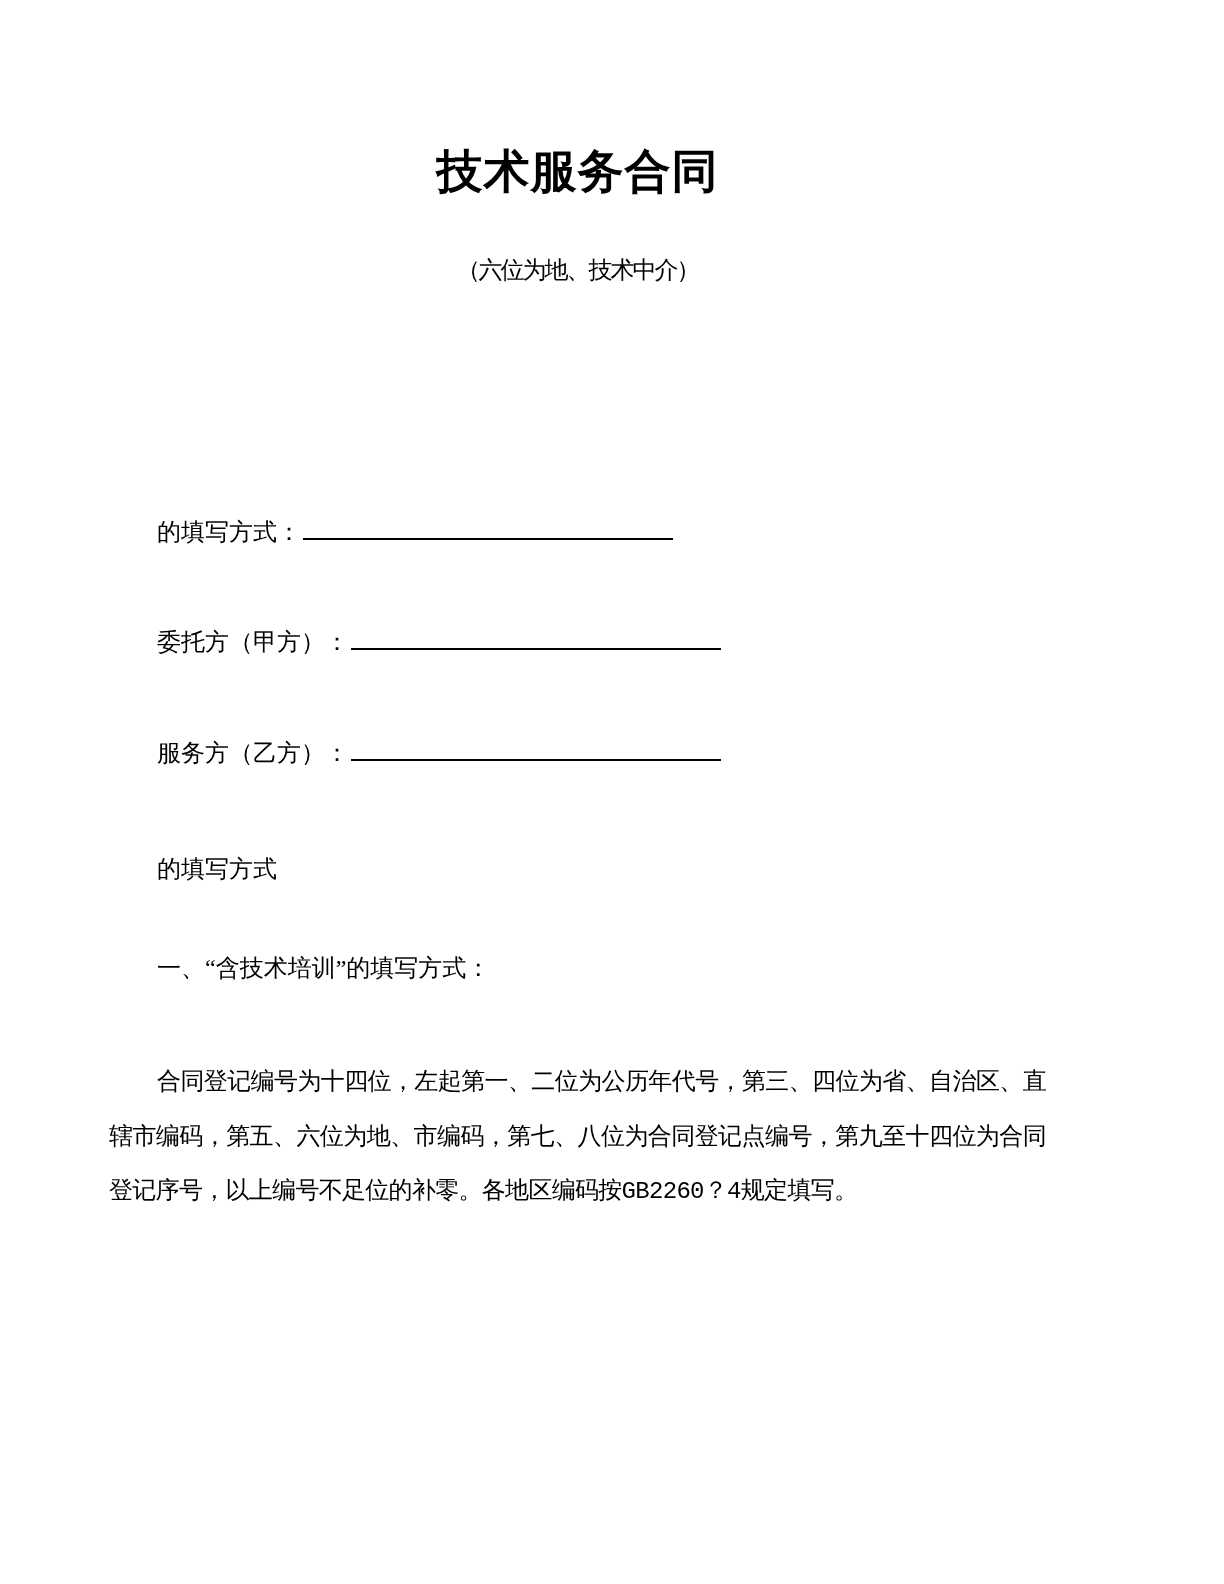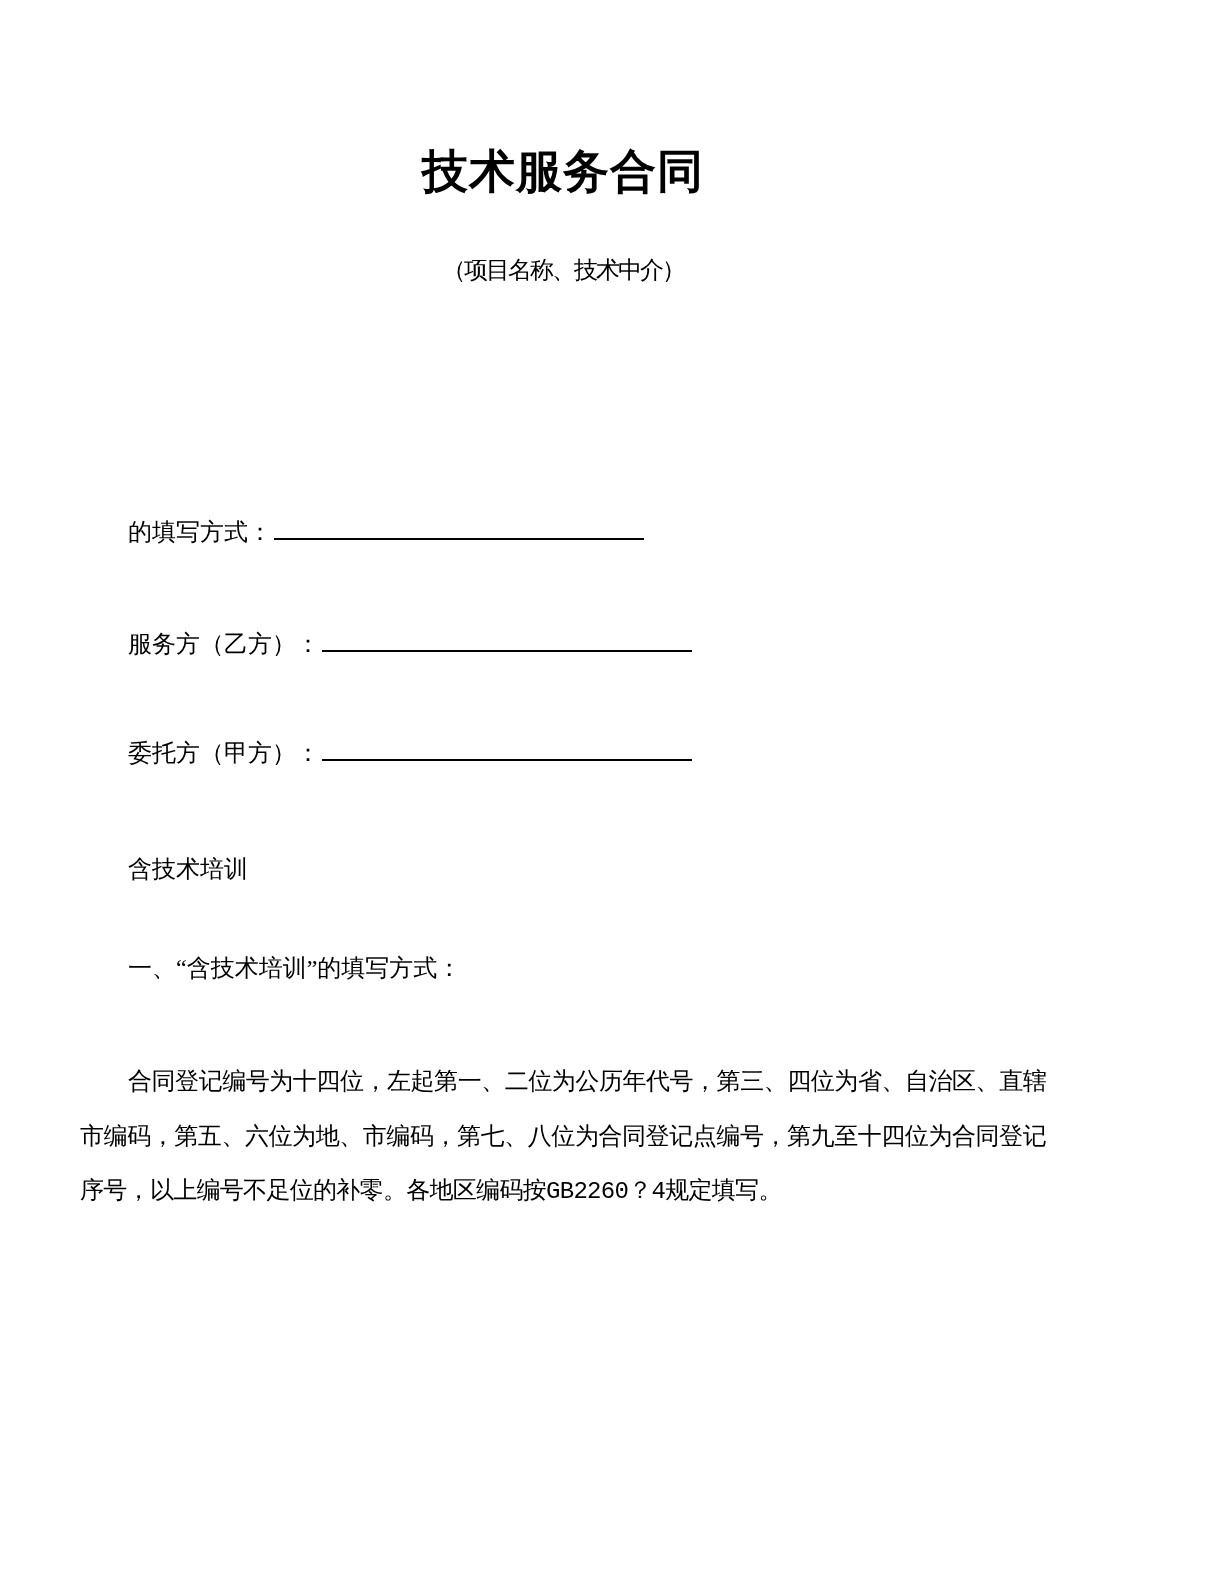--- a/index.html
+++ b/index.html
@@ -5,21 +5,21 @@
   html, body {
     margin: 0;
     padding: 0;
     background: #ffffff;
   }
   .page {
     position: relative;
     width: 1224px;
     height: 1584px;
     box-sizing: border-box;
-    padding: 141px 178px 0 80px;
+    padding: 141px 178px 0 109px;
     background: #ffffff;
     color: #000000;
     font-family: "Liberation Serif", "DejaVu Serif", serif;
     overflow: hidden;
   }
   .doc-title {
     margin: 0;
     font-family: "Liberation Sans", "DejaVu Sans", sans-serif;
     font-weight: bold;
     font-size: 46px;
@@ -76,34 +76,34 @@
   }
   .para.second { margin-top: 54px; }
 </style>
 </head>
 <body>
 
 <div class="page">
 
   <h1 class="doc-title">技术服务合同</h1>
 
-  <p class="doc-subtitle">（项目名称、技术中介）</p>
+  <p class="doc-subtitle">（六位为地、技术中介）</p>
 
   <p class="field-row first">
     <span>的填写方式：</span><span class="blank-line"></span>
+  </p>
+
+  <p class="field-row second">
+    <span>委托方（甲方）：</span><span class="blank-line"></span>
   </p>
 
   <p class="field-row third">
     <span>服务方（乙方）：</span><span class="blank-line"></span>
   </p>
 
-  <p class="field-row second">
-    <span>委托方（甲方）：</span><span class="blank-line"></span>
-  </p>
-
-  <p class="instructions-heading">含技术培训</p>
+  <p class="instructions-heading">的填写方式</p>
 
   <p class="section-heading">一、“含技术培训”的填写方式：</p>
 
   <p class="para first">合同登记编号为十四位，左起第一、二位为公历年代号，第三、四位为省、自治区、直辖市编码，第五、六位为地、市编码，第七、八位为合同登记点编号，第九至十四位为合同登记序号，以上编号不足位的补零。各地区编码按GB2260？4规定填写。</p>
 
 
 </div>
 
 </body></html>

